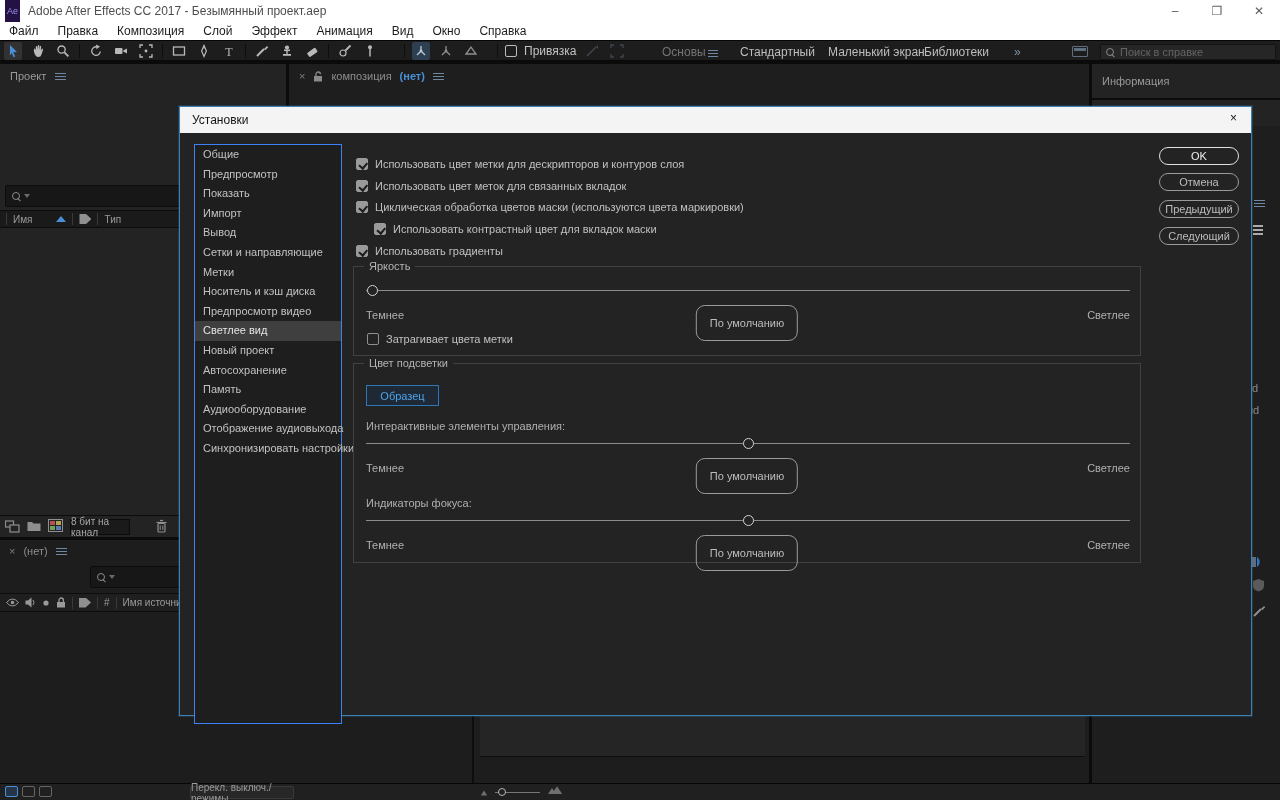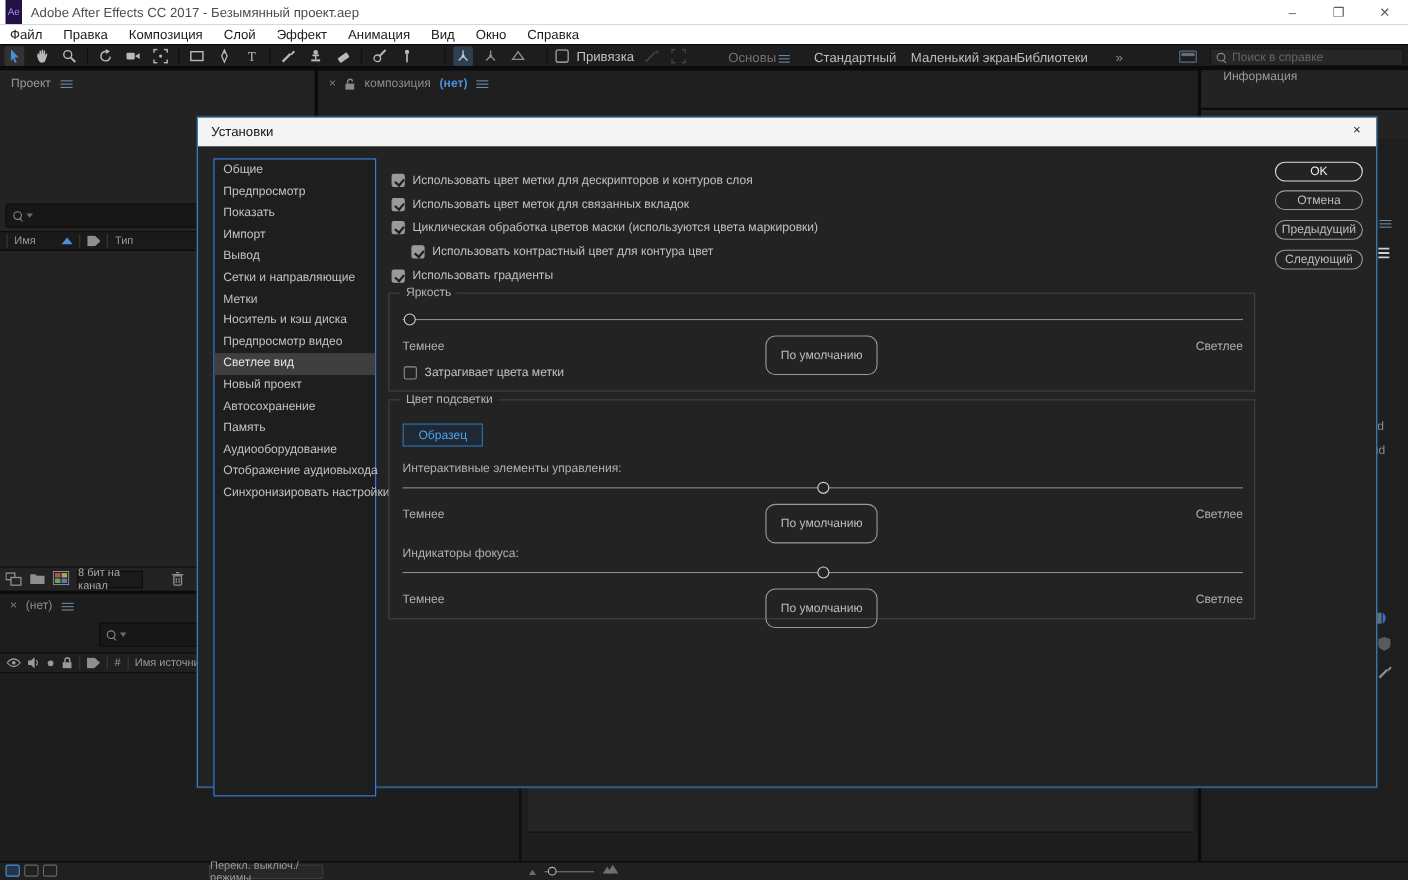--- a/index.html
+++ b/index.html
@@ -372,21 +372,21 @@
       <span class="tab-name blue" style="font-weight:bold">(нет)</span>
       <span class="hm">
           <i></i>
           <i></i>
           <i></i>
         </span>
     </div>
   </div>
 
   <div class="abs panel" style="left:1092px;top:64px;width:188px;height:719px;background:#1e1e1e">
-    <div class="panel" style="height:34px;display:flex;padding-left:20px">
+    <div class="panel" style="height:34px;display:flex;align-items:center;padding-left:10px">
       <span class="panel-title">Информация</span>
     </div>
     <div style="height:2px;background:#0b0b0b"></div>
     <div class="panel" style="height:26px;display:flex;align-items:center;padding-left:10px">
       <span class="panel-title">Аудио</span>
     </div>
 
     <span class="hm abs" style="left:162px;top:134px">
         <i></i>
         <i></i>
@@ -521,21 +521,21 @@
     <div class="cbrow" style="left:176px;top:72px">
       <span class="cb on"></span>
       <span>Использовать цвет меток для связанных вкладок</span>
     </div>
     <div class="cbrow" style="left:176px;top:93px">
       <span class="cb on"></span>
       <span>Циклическая обработка цветов маски (используются цвета маркировки)</span>
     </div>
     <div class="cbrow" style="left:194px;top:115px">
       <span class="cb on"></span>
-      <span>Использовать контрастный цвет для контура цвет</span>
+      <span>Использовать контрастный цвет для вкладок маски</span>
     </div>
     <div class="cbrow" style="left:176px;top:137px">
       <span class="cb on"></span>
       <span>Использовать градиенты</span>
     </div>
 
     <div class="fieldset" style="left:173px;top:159px;width:788px;height:90px">
       <span class="legend">Яркость</span>
       <div class="slider-track" style="top:23px">
         <span class="slider-thumb" style="left: 0.8%;"></span>

